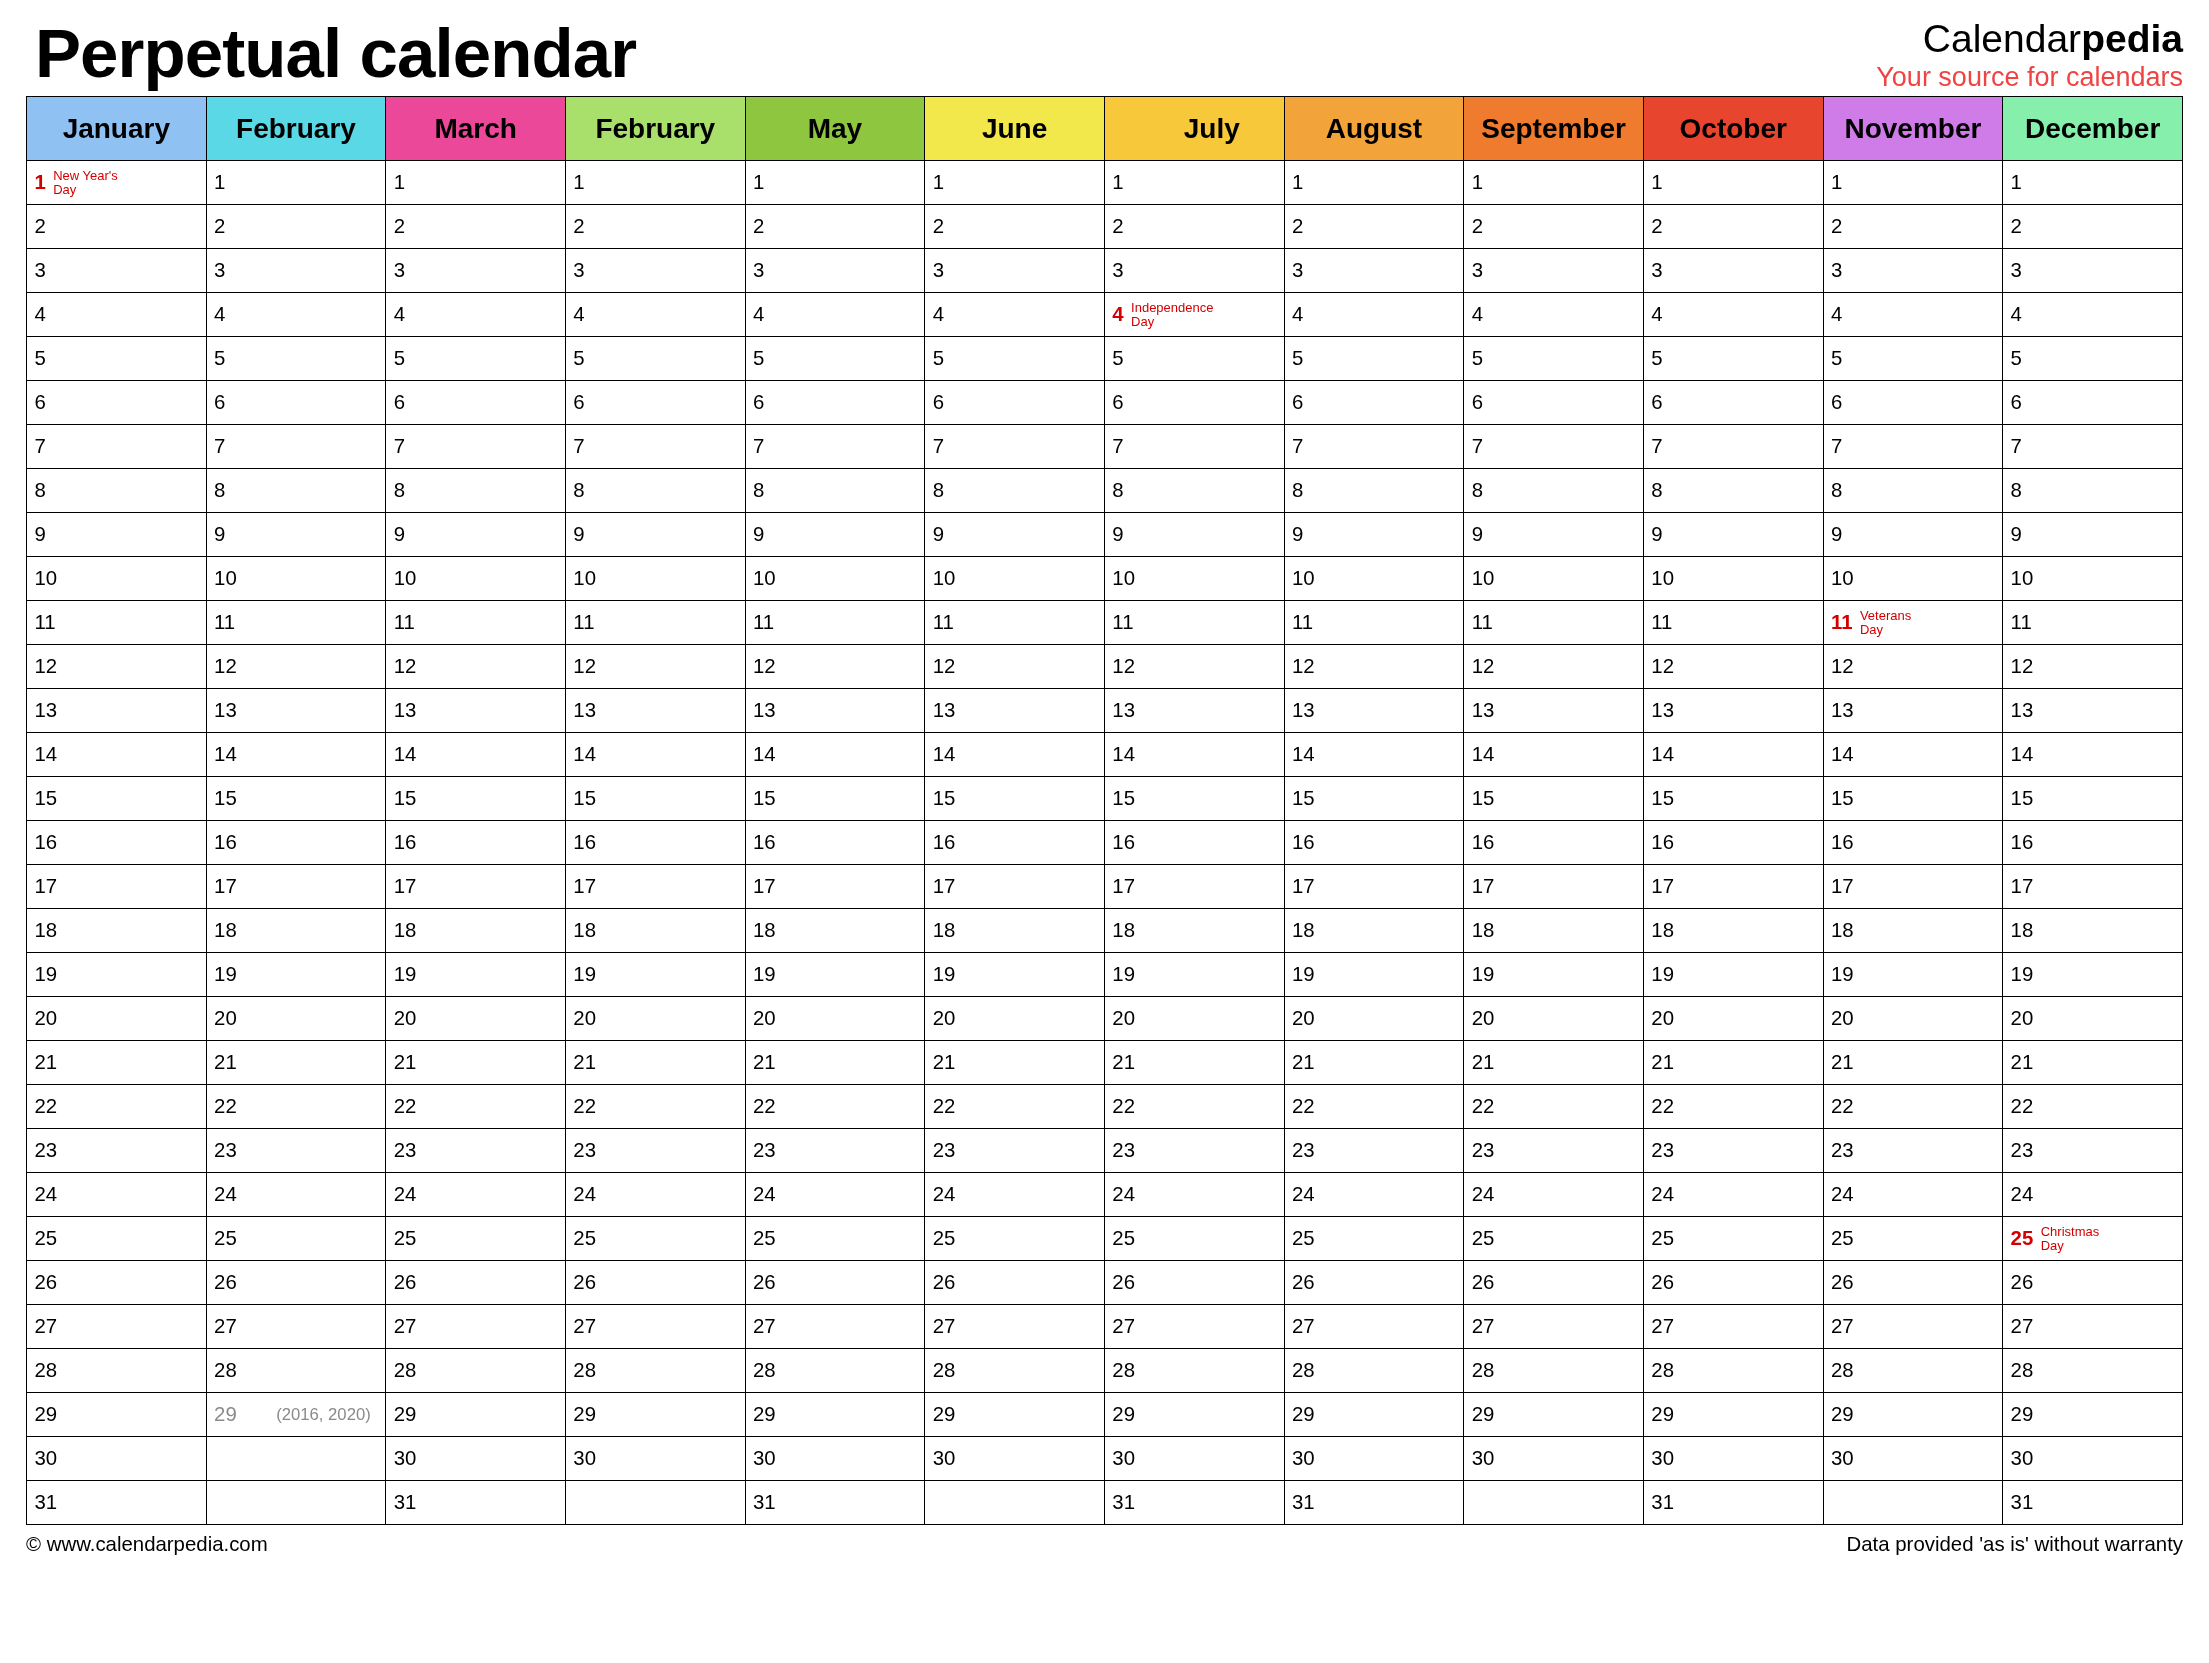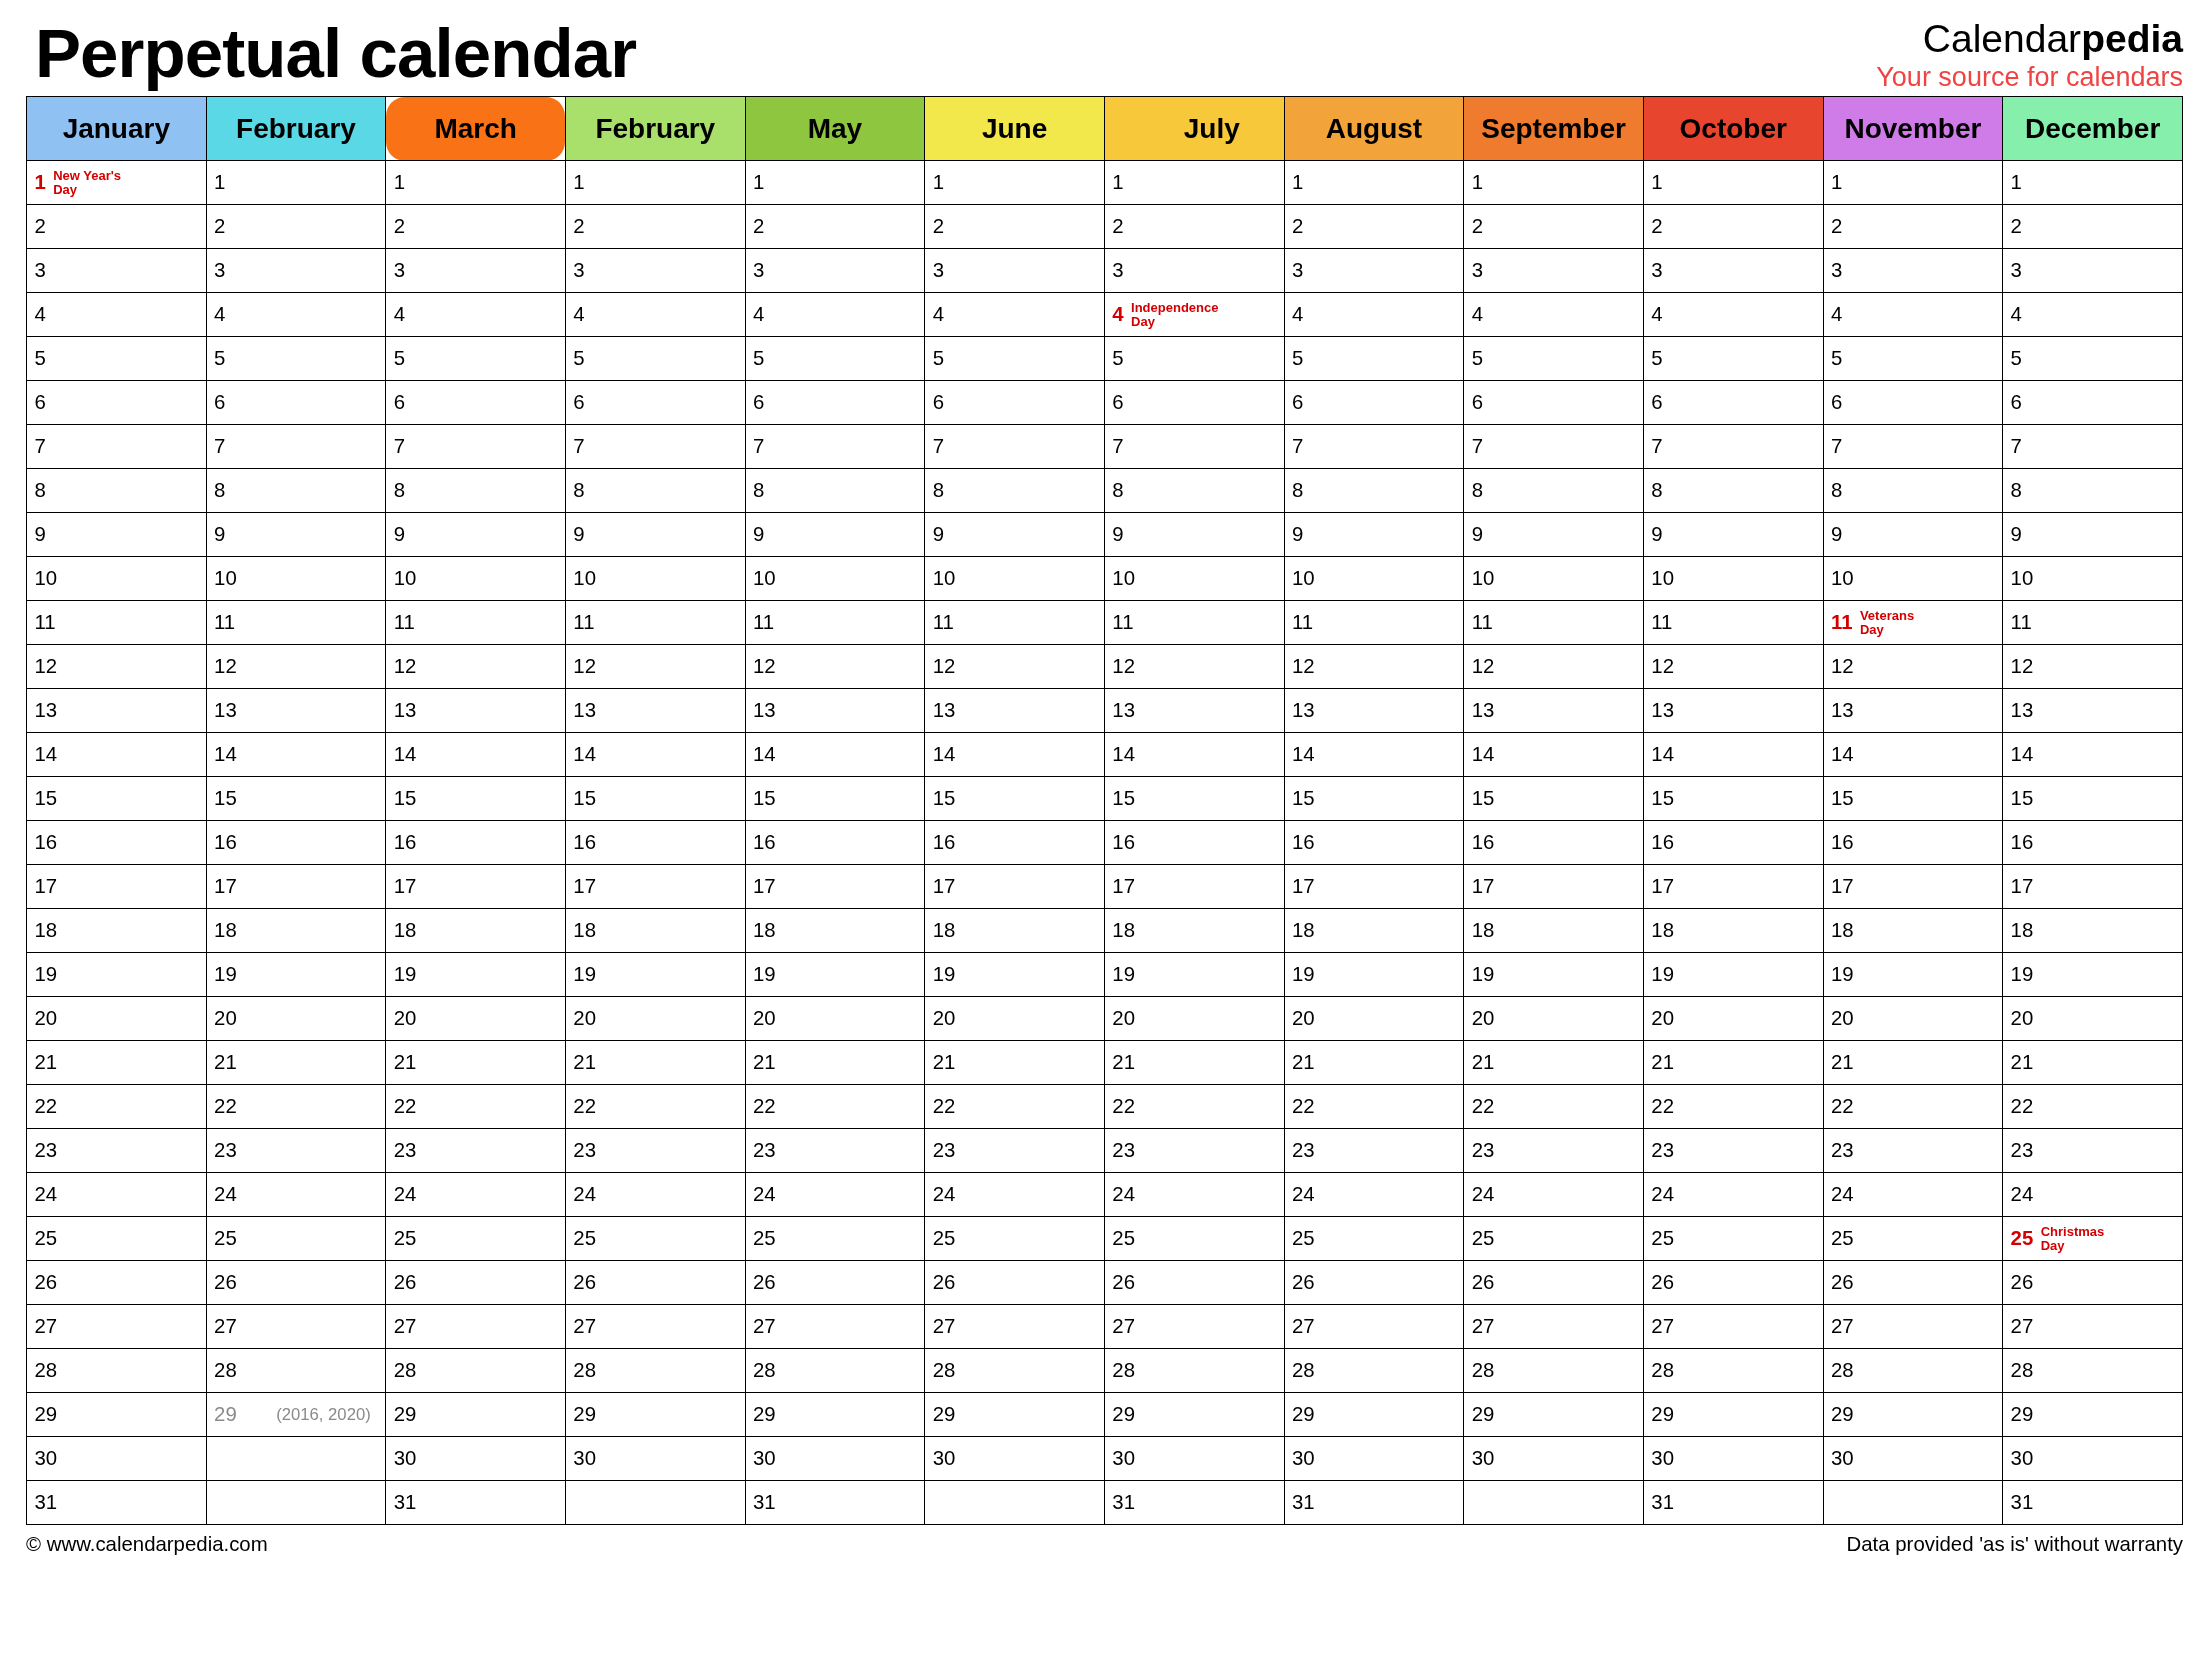--- a/index.html
+++ b/index.html
@@ -70,21 +70,21 @@
     display: flex;
     align-items: center;
     gap: 7.4px;
     height: 100%;
   }
   .daynum { font-weight: normal; white-space: nowrap; }
   .holiday .daynum { color: #d40000; font-weight: bold; }
   .hol-label {
     color: #d40000;
     font-size: 13px;
-    font-weight: bold;
+    font-weight: normal;
     line-height: 1.05;
   }
   .leap .daynum { color: #8a8a8a; }
   .leap-note {
     color: #8a8a8a;
     font-size: 16.7px;
     margin-left: 32px;
   }
   td.disabled { background: #bfbfbf; }
   .footer-row {
@@ -109,21 +109,21 @@
       </div>
       <div class="brand-sub">Your source for calendars</div>
     </div>
   </div>
 
   <table class="cal">
     <thead>
       <tr id="head-row">
           <th style="background: rgb(143, 193, 242);">January</th>
           <th style="background: rgb(91, 216, 230);">February</th>
-          <th style="background: #f97316; border-radius: 19px;">March</th>
+          <th style="background: #ec4899;">March</th>
           <th style="background: rgb(168, 224, 107);">February</th>
           <th style="background: rgb(143, 198, 63);">May</th>
           <th style="background: rgb(242, 232, 75);">June</th>
           <th style="background: rgb(247, 201, 58); padding-left: 36px;">July</th>
           <th style="background: rgb(242, 163, 58);">August</th>
           <th style="background: rgb(239, 123, 46);">September</th>
           <th style="background: rgb(232, 69, 47);">October</th>
           <th style="background: rgb(208, 124, 232);">November</th>
           <th style="background: #86efac;">December</th>
         </tr>

